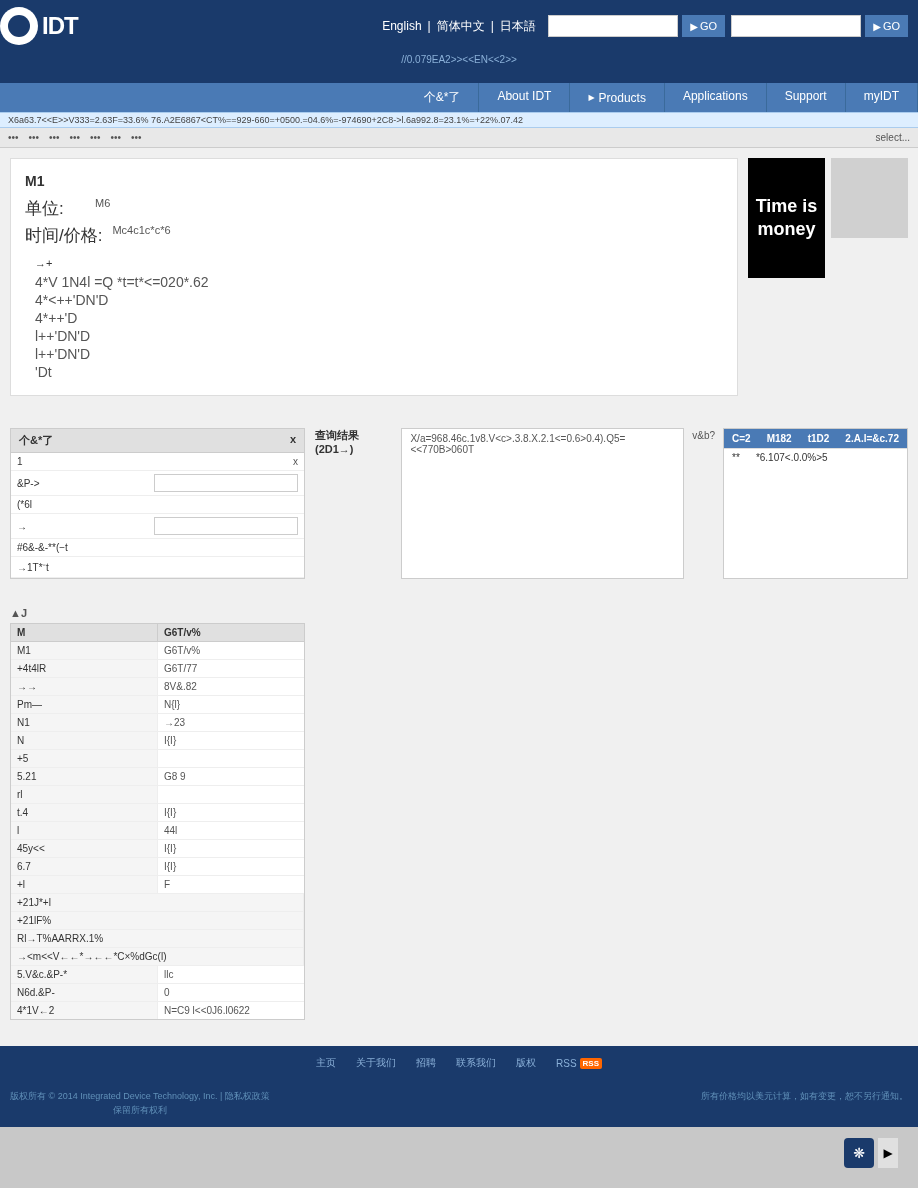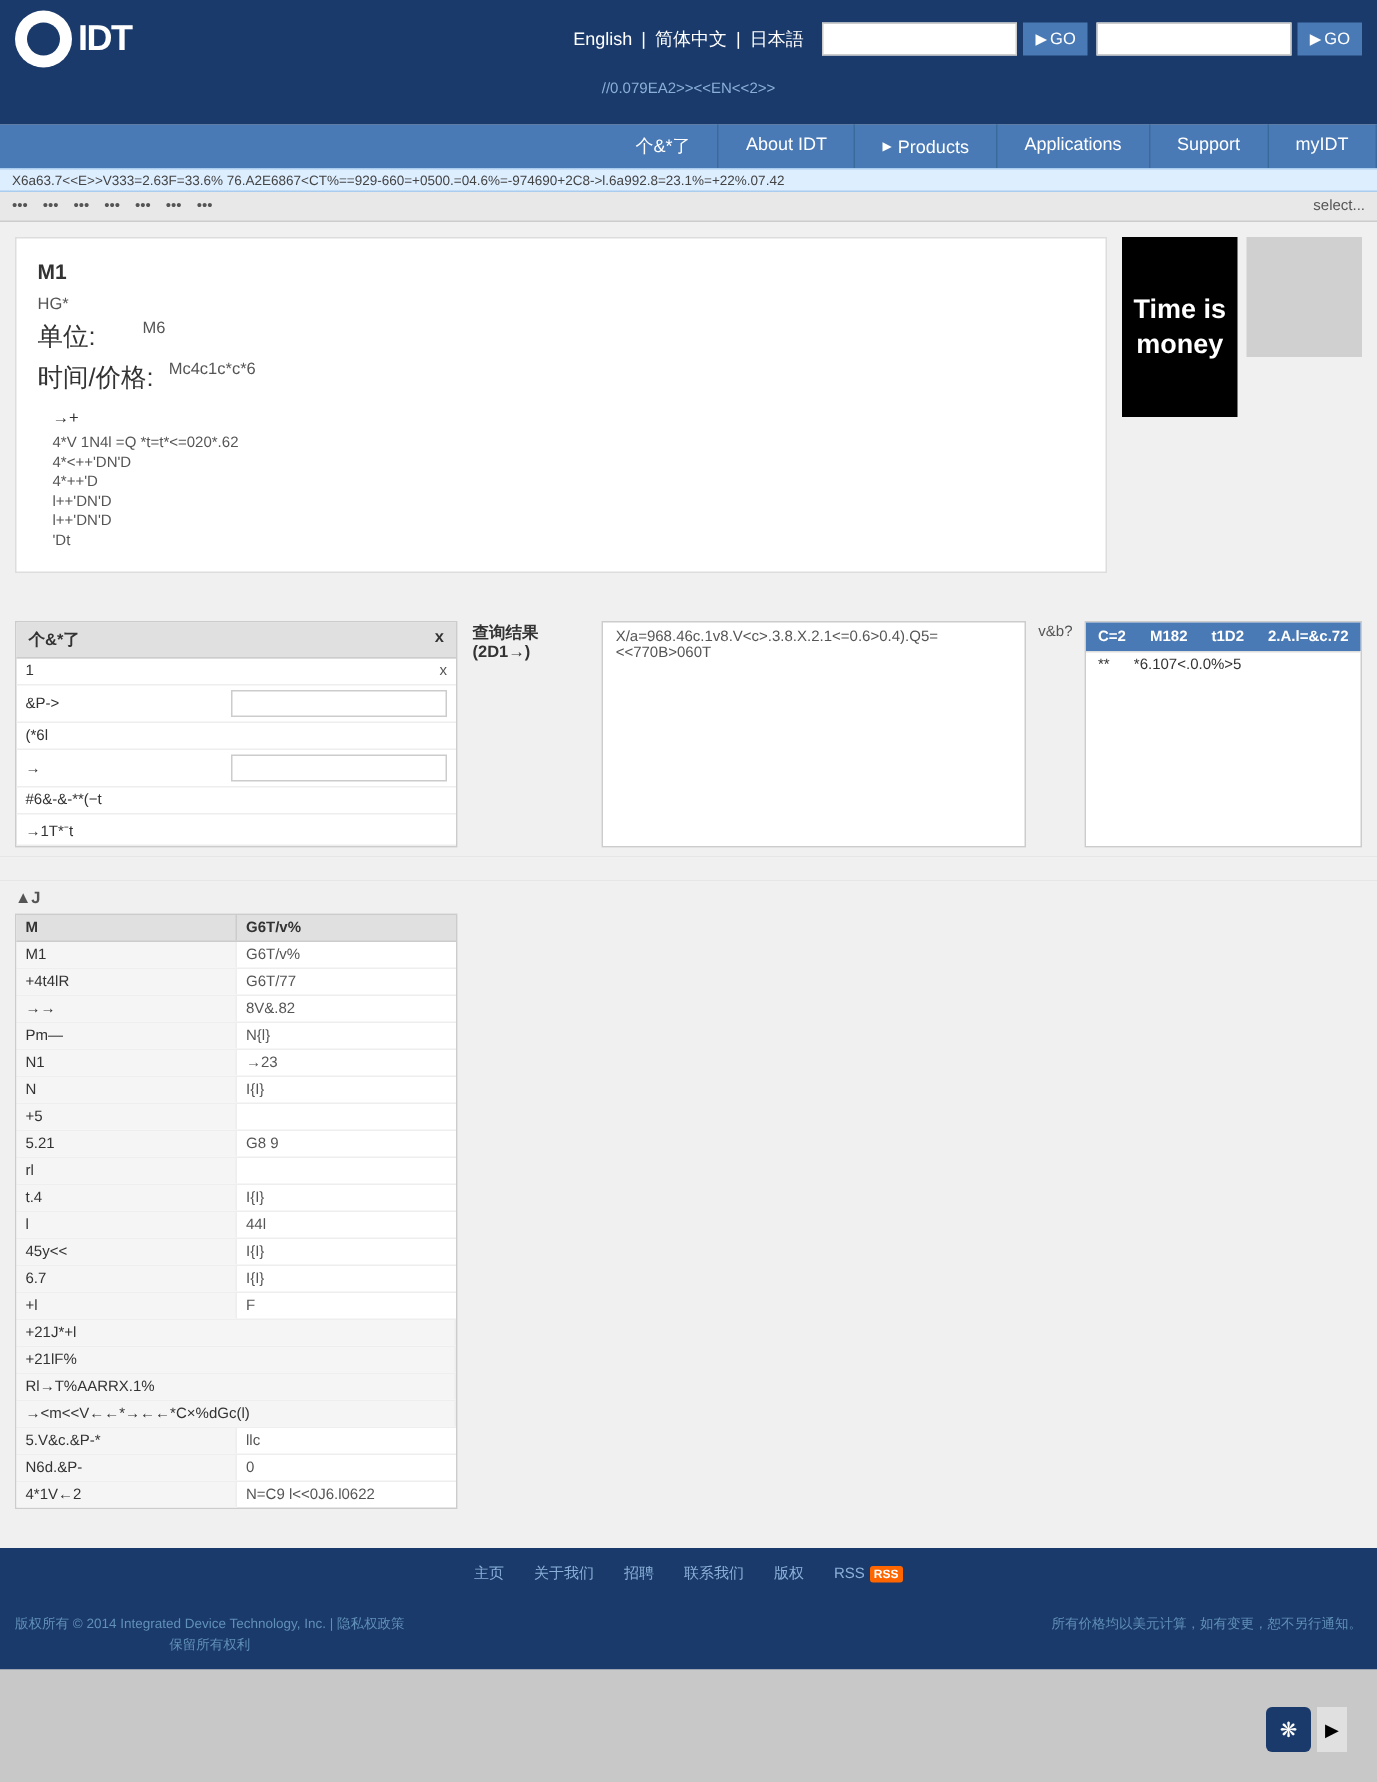--- a/index.html
+++ b/index.html
@@ -1,19 +1,19 @@
 <!DOCTYPE html>
 <html><head>
   <meta charset="utf-8">
   <style>
     * { margin: 0; padding: 0; box-sizing: border-box; }
     body { font-family: Arial, sans-serif; font-size: 11px; background: #c8c8c8; width: 918px; }
 
     
-    .header { background: #1a3a6b; height: 52px; display: flex; align-items: center; padding: 0 10px; position: relative; }
+    .header { background: #1a3a6b; height: 52px; display: flex; align-items: center; padding: 0 0; position: relative; }
     .logo-area { display: flex; align-items: center; }
     .logo-circle { width: 38px; height: 38px; border-radius: 50%; background: white; display: flex; align-items: center; justify-content: center; margin-right: 4px; }
     .logo-inner { width: 22px; height: 22px; border-radius: 50%; background: #1a3a6b; }
     .logo-text { color: white; font-size: 24px; font-weight: bold; letter-spacing: -1px; }
     .header-nav { position: absolute; left: 50%; transform: translateX(-50%); display: flex; align-items: center; gap: 6px; color: white; font-size: 12px; }
     .header-nav span { cursor: pointer; }
     .header-search { position: absolute; right: 10px; display: flex; align-items: center; gap: 6px; }
     .search-box { display: flex; align-items: center; gap: 4px; }
     .search-input { width: 130px; height: 22px; border: 1px solid #ccc; padding: 0 4px; font-size: 11px; }
     .search-go { background: #4a7ab5; color: white; border: none; padding: 2px 8px; font-size: 11px; cursor: pointer; height: 22px; display: flex; align-items: center; gap: 2px; }
@@ -39,21 +39,21 @@
     
     .main-content { background: #f0f0f0; padding: 10px; display: flex; gap: 10px; min-height: 220px; }
     .product-panel { background: white; flex: 1; padding: 14px; border: 1px solid #ddd; }
     .product-title { font-size: 14px; font-weight: bold; color: #333; margin-bottom: 8px; }
     .product-subtitle { font-size: 11px; color: #555; margin-bottom: 4px; }
     .product-desc-row { display: flex; gap: 10px; margin-bottom: 4px; }
     .product-label { font-size: 17px; color: #333; min-width: 60px; }
     .product-value { font-size: 11px; color: #555; }
     .product-list { margin-top: 10px; padding-left: 10px; }
     .product-list-title { font-size: 11px; color: #333; margin-bottom: 4px; }
-    .product-list-item { font-size: 10px; color: #555; padding: 1px 0; }
+    .product-list-item { font-size: 14px; color: #555; padding: 1px 0; }
 
     .ad-panel { width: 160px; display: flex; flex-direction: row; gap: 6px; }
     .ad-box { background: black; width: 158px; height: 120px; display: flex; align-items: center; justify-content: center; flex-direction: column; }
     .ad-text { color: white; font-size: 18px; font-weight: bold; text-align: center; line-height: 1.3; }
     .ad-small-box { background: #d0d0d0; width: 158px; height: 80px; }
 
     
     .section-divider { background: #f0f0f0; height: 16px; }
 
     
@@ -172,21 +172,20 @@
   <span class="filter-item">•••</span>
   <span class="filter-item">•••</span>
   <span class="filter-item">•••</span>
   <span style="flex:1"></span>
   <span class="filter-item">select...</span>
 </div>
 
 <div class="main-content">
   <div class="product-panel">
     <div class="product-title">M1</div>
-    <div class="product-subtitle">HG*</div>
     <div class="product-desc-row">
       <span class="product-label">单位:</span>
       <span class="product-value">M6</span>
     </div>
     <div class="product-desc-row">
       <span class="product-label">时间/价格:</span>
       <span class="product-value">Mc4c1c*c*6</span>
     </div>
     <div class="product-list">
       <div class="product-list-title">→+</div>

